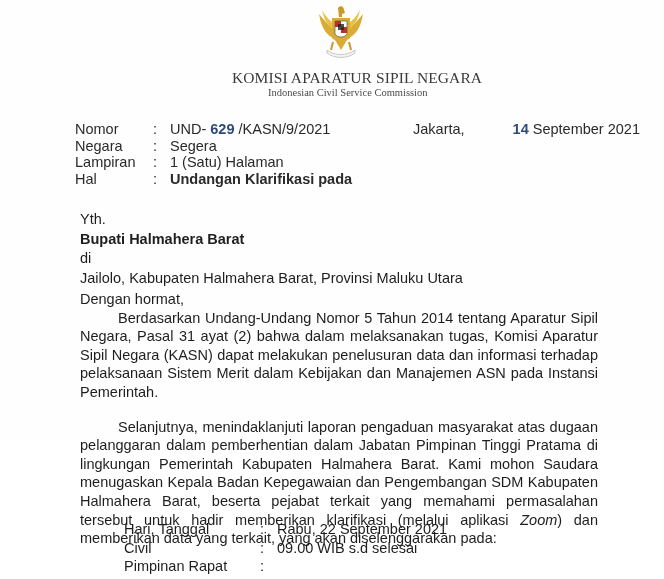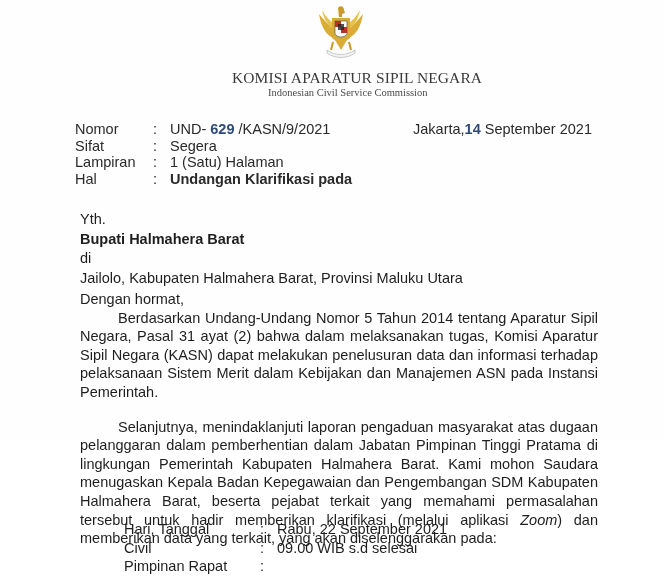--- a/index.html
+++ b/index.html
@@ -66,21 +66,21 @@
     .meta-value.bold { font-weight: bold; }
     .num-highlight { color: #2f4a78; font-weight: bold; }
     .date-line {
       position: absolute;
       left: 413px;
       top: 121px;
       font-size: 14.5px;
       color: #2a2a2a;
       white-space: nowrap;
     }
-    .date-line .day { color: #2f4a78; font-weight: bold; }
+    .date-line .day { color: #2f4a78; font-weight: bold; margin-left: 48px; }
 
     
     .addressee {
       position: absolute;
       left: 80px;
       top: 210px;
       font-size: 14.5px;
       line-height: 19.5px;
       color: #1e1e1e;
     }
@@ -147,21 +147,21 @@
   <div class="org-name">KOMISI APARATUR SIPIL NEGARA</div>
   <div class="org-sub">Indonesian Civil Service Commission</div>
 
   <div class="meta">
     <div class="meta-row">
       <span class="meta-label">Nomor</span>
       <span class="meta-colon">:</span>
       <span class="meta-value"><span>UND- </span><span class="num-highlight">629</span><span> /KASN/9/2021</span></span>
     </div>
     <div class="meta-row">
-      <span class="meta-label">Sifat</span>
+      <span class="meta-label">Negara</span>
       <span class="meta-colon">:</span>
       <span class="meta-value">Segera</span>
     </div>
     <div class="meta-row">
       <span class="meta-label">Lampiran</span>
       <span class="meta-colon">:</span>
       <span class="meta-value">1 (Satu) Halaman</span>
     </div>
     <div class="meta-row">
       <span class="meta-label">Hal</span>

